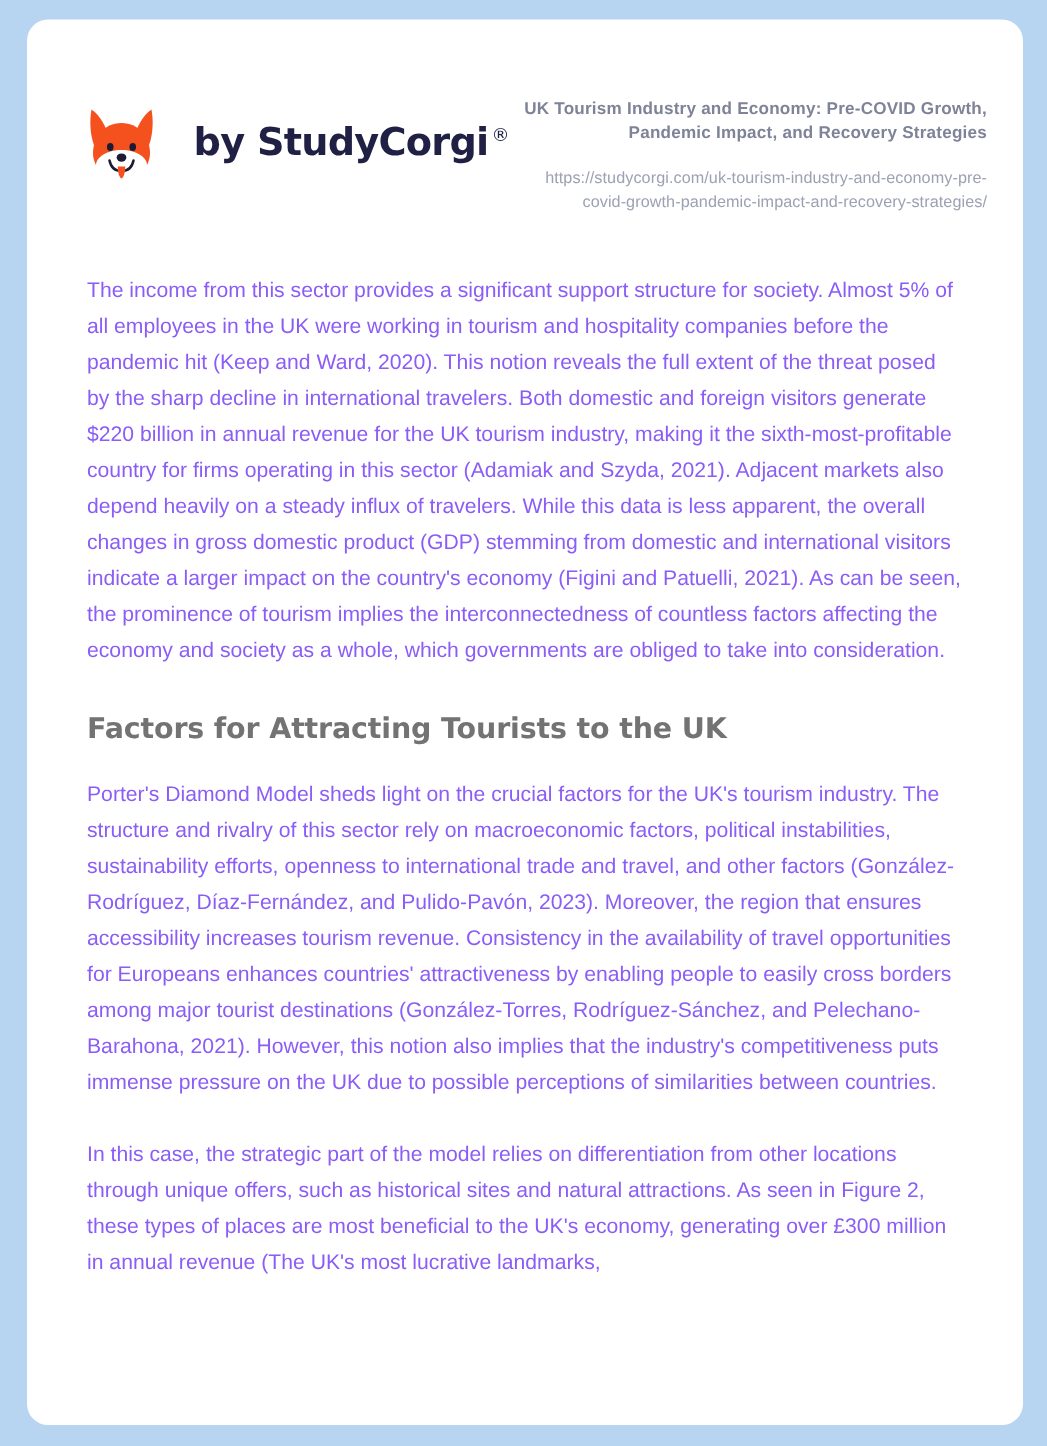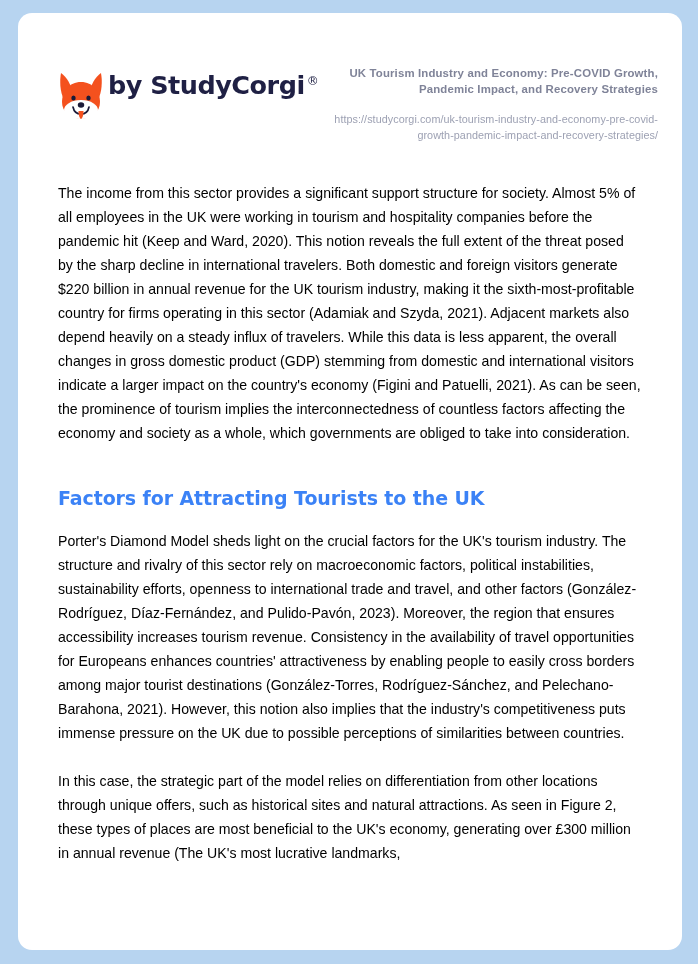--- a/index.html
+++ b/index.html
@@ -27,21 +27,22 @@
 
   
   .doc-header {
     display: flex;
     align-items: flex-start;
     padding: 49px 24px 0 40px;
     justify-content: space-between;
   }
   .brand {
     display: flex;
-    gap: 4px;
+    align-items: center;
+    gap: 25px;
     padding-top: 8px;
   }
   .brand-logo {
     width: 46px;
     height: 50px;
     flex: 0 0 auto;
     display: block;
   }
   .brand-text {
     font-size: 25.5px;
@@ -80,31 +81,31 @@
   }
 
   
   .doc-body {
     padding: 0 40px 0 40px;
     margin-top: 38px;
   }
   .para {
     font-size: 14.1px;
     line-height: 24px;
-    color: #000000;
+    color: #8b5cf6;
     margin: 0 0 24px 0;
     text-align: left;
     letter-spacing: 0.01px;
   }
   .para:last-child { margin-bottom: 12px; }
   .section-heading {
     font-size: 19px;
     font-weight: bold;
-    color: #3b82f6;
-    margin: 12px 0 18px 0;
+    color: #737373;
+    margin: 0 0 18px 0;
     line-height: 1.3;
     letter-spacing: -0.1px;
     font-family: "DejaVu Sans", sans-serif;
   }
   .spacer-before-heading { height: 5px; }
 </style>
 </head>
 <body>
 
 <div class="page-card">

